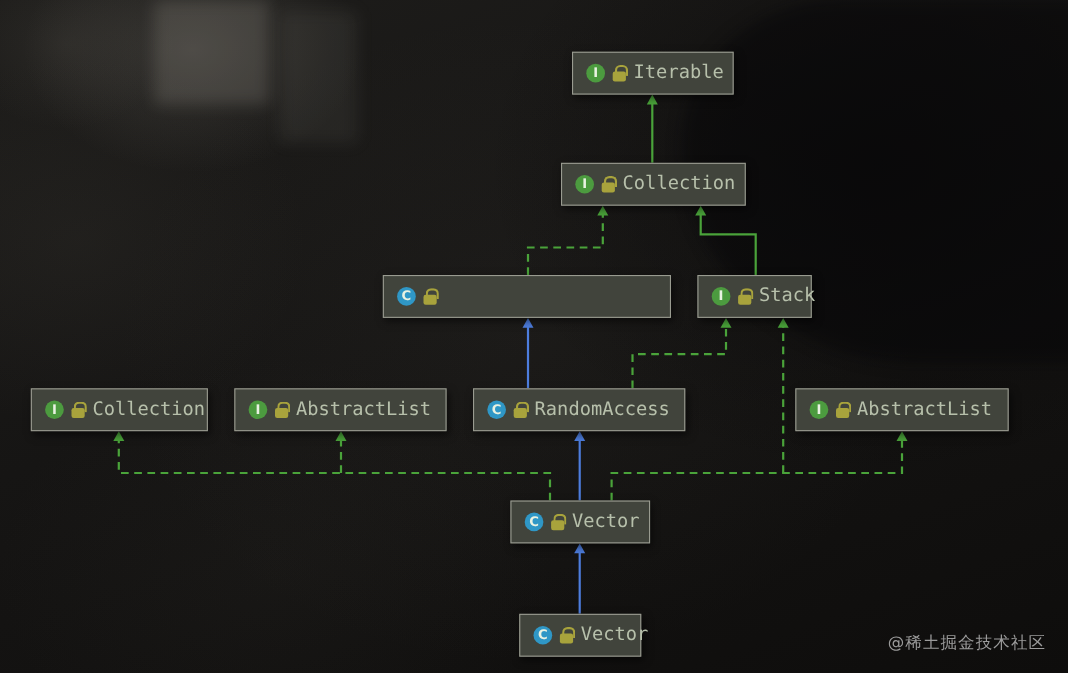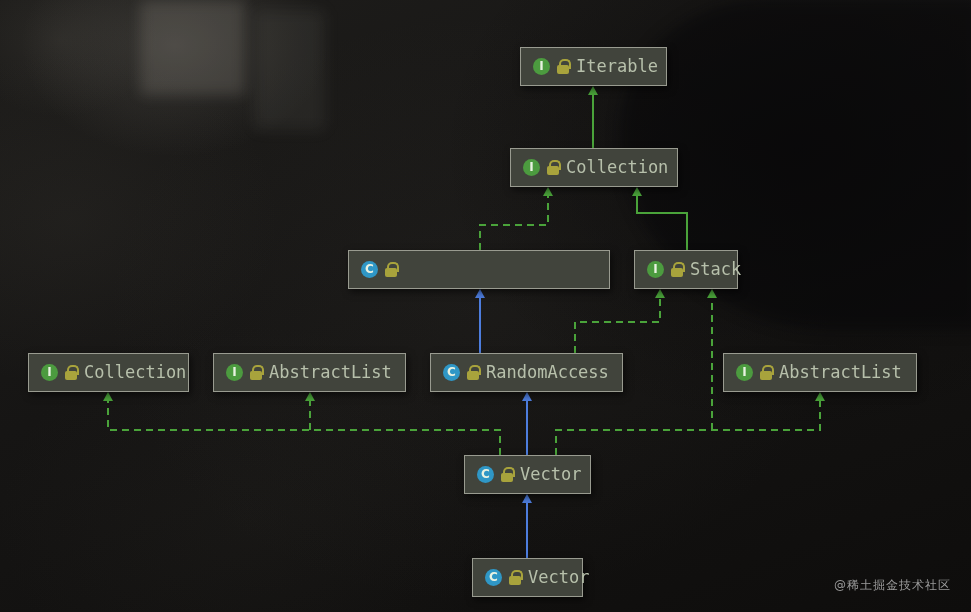--- a/index.html
+++ b/index.html
@@ -71,21 +71,21 @@
 
   svg.edges{position:absolute;left:0;top:0;pointer-events:none;}
   .edge{fill:none;stroke-width:2px;}
   .edge.green{stroke:var(--edge-green);}
   .edge.blue{stroke:var(--edge-blue);}
   .edge.dashed{stroke-dasharray:7 5;}
   .arrow.green{fill:var(--edge-green);}
   .arrow.blue{fill:var(--edge-blue);}
 
   .watermark{
-    position:absolute;right:20px;bottom:18px;font-size:12px;
+    position:absolute;right:20px;bottom:18px;font-size:15px;
     color:var(--watermark-text);letter-spacing:1px;
   }
 </style>
 </head>
 <body>
 
 <div class="canvas">
 
   <div class="photo-shape shape-shelf"></div>
   <div class="photo-shape shape-shelf2"></div>

